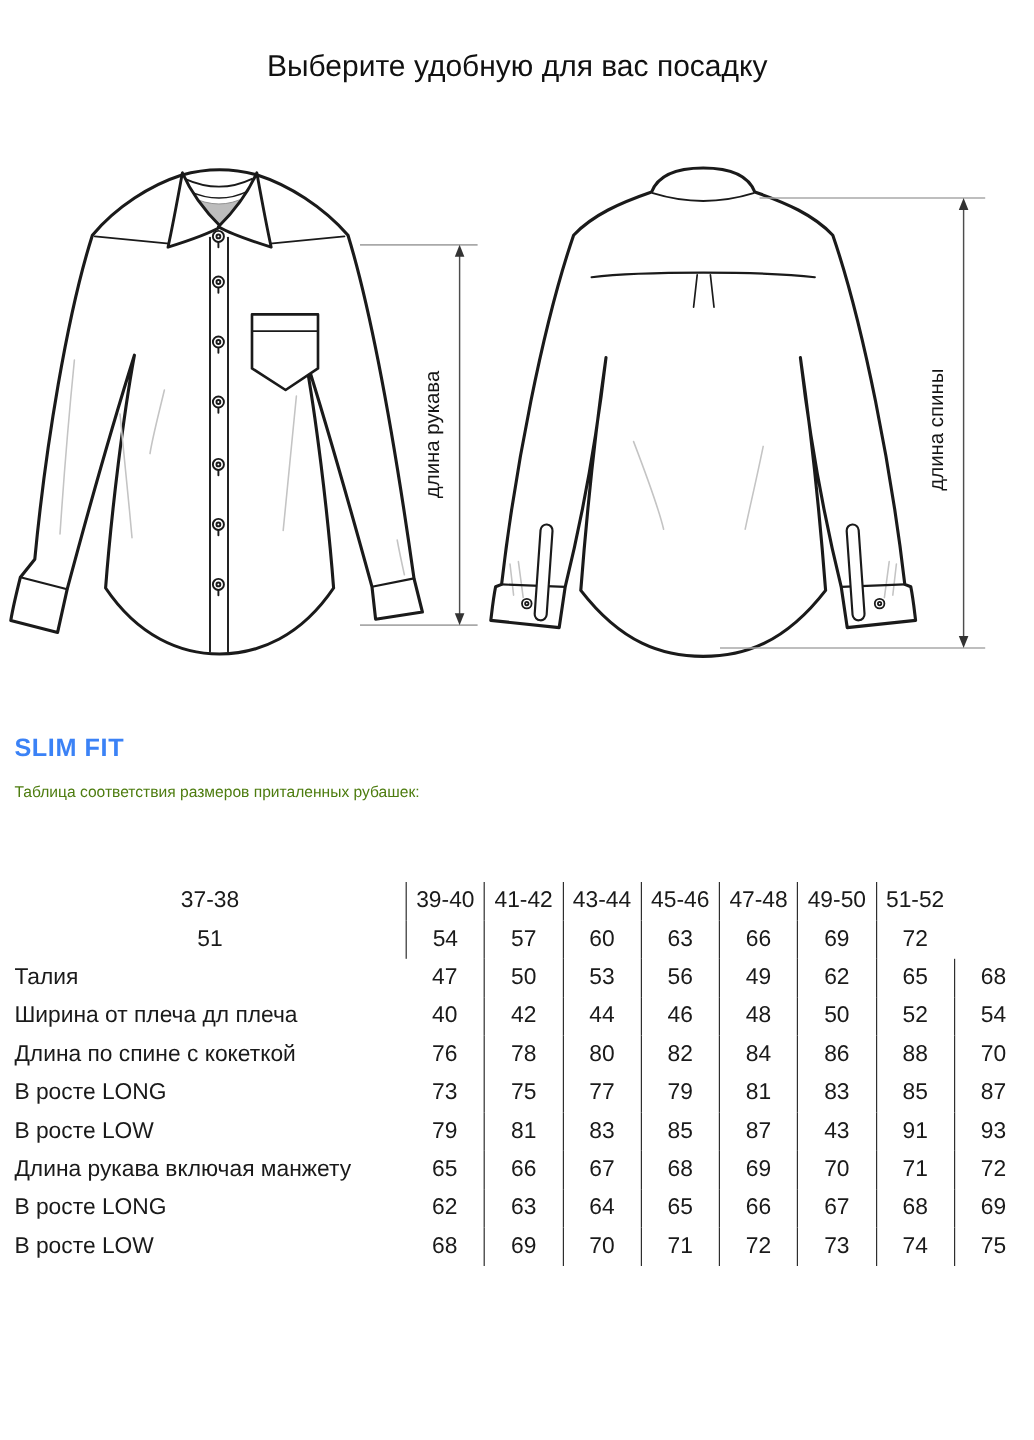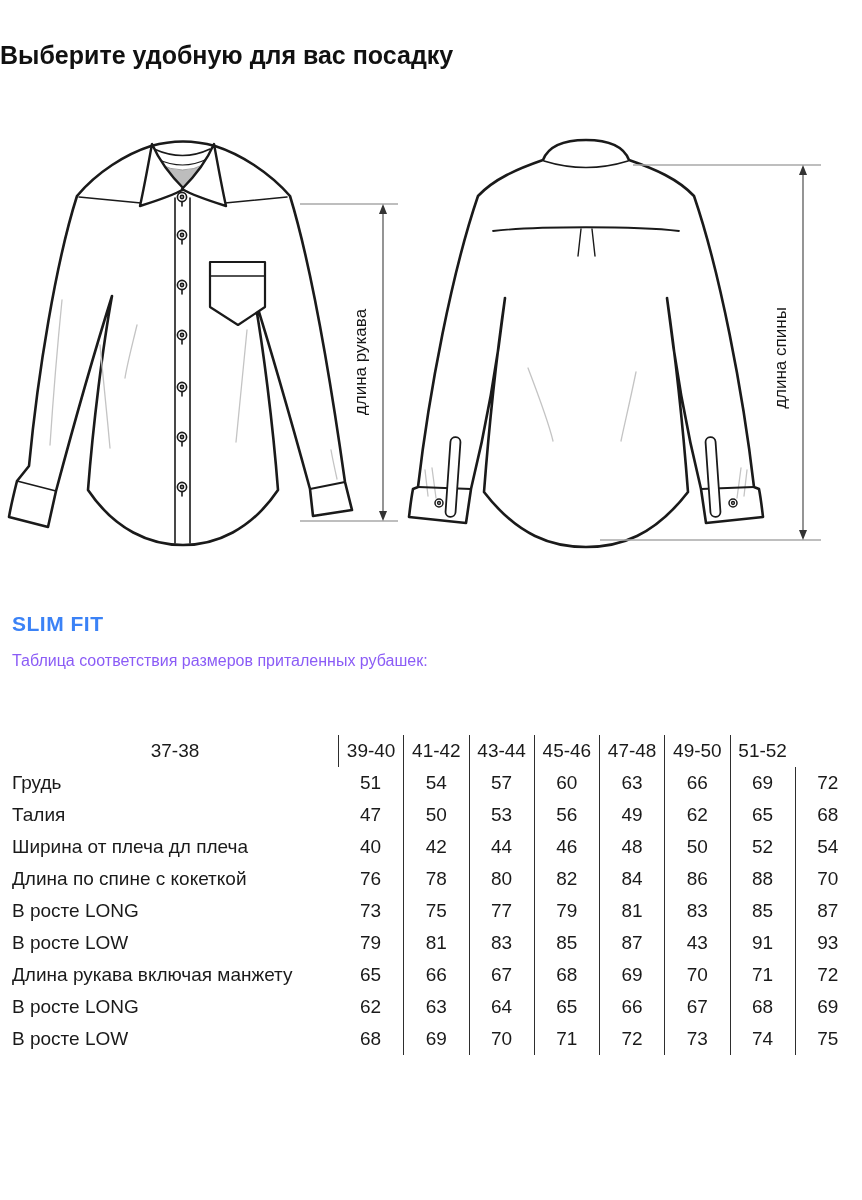--- a/index.html
+++ b/index.html
@@ -6,36 +6,36 @@
   .page{
     position:relative;
     width:862px;height:1200px;
     background:#fff;
     font-family:"Liberation Sans", sans-serif;
     color:#1c1c1c;
     overflow:hidden;
   }
   .page-title{
     position:absolute;top:40px;left:0;width:862px;
-    text-align:left;
+    text-align:center;
     font-size:25px;line-height:1.25;color:#111;
-    font-weight:700;
+    font-weight:400;
   }
   .figure-svg{position:absolute;top:0;left:0;}
   .dim-label{
     font-family:"Liberation Sans", sans-serif;
     font-size:17px;fill:#151515;
   }
   .slim-heading{
     position:absolute;left:12px;top:612px;
     font-size:21px;font-weight:700;letter-spacing:0.5px;color:#3b82f6;
   }
   .slim-subtitle{
     position:absolute;left:12px;top:652px;
-    font-size:16px;color:#8b5cf6;
+    font-size:13px;color:#4d7c0f;
   }
   .size-table{
     position:absolute;left:12px;top:735px;width:848px;
   }
   .trow{
     display:grid;
     grid-template-columns:326px repeat(8,65.25px);
   }
   .tlabel{
     height:32px;display:flex;align-items:center;
@@ -227,21 +227,20 @@
         <div class="tcell">37-38</div>
         <div class="tcell sep">39-40</div>
         <div class="tcell sep">41-42</div>
         <div class="tcell sep">43-44</div>
         <div class="tcell sep">45-46</div>
         <div class="tcell sep">47-48</div>
         <div class="tcell sep">49-50</div>
         <div class="tcell sep">51-52</div>
       </div>
       <div class="trow">
-        <div class="tlabel">Грудь</div>
         <div class="tcell">51</div>
         <div class="tcell sep">54</div>
         <div class="tcell sep">57</div>
         <div class="tcell sep">60</div>
         <div class="tcell sep">63</div>
         <div class="tcell sep">66</div>
         <div class="tcell sep">69</div>
         <div class="tcell sep">72</div>
       </div>
       <div class="trow">

